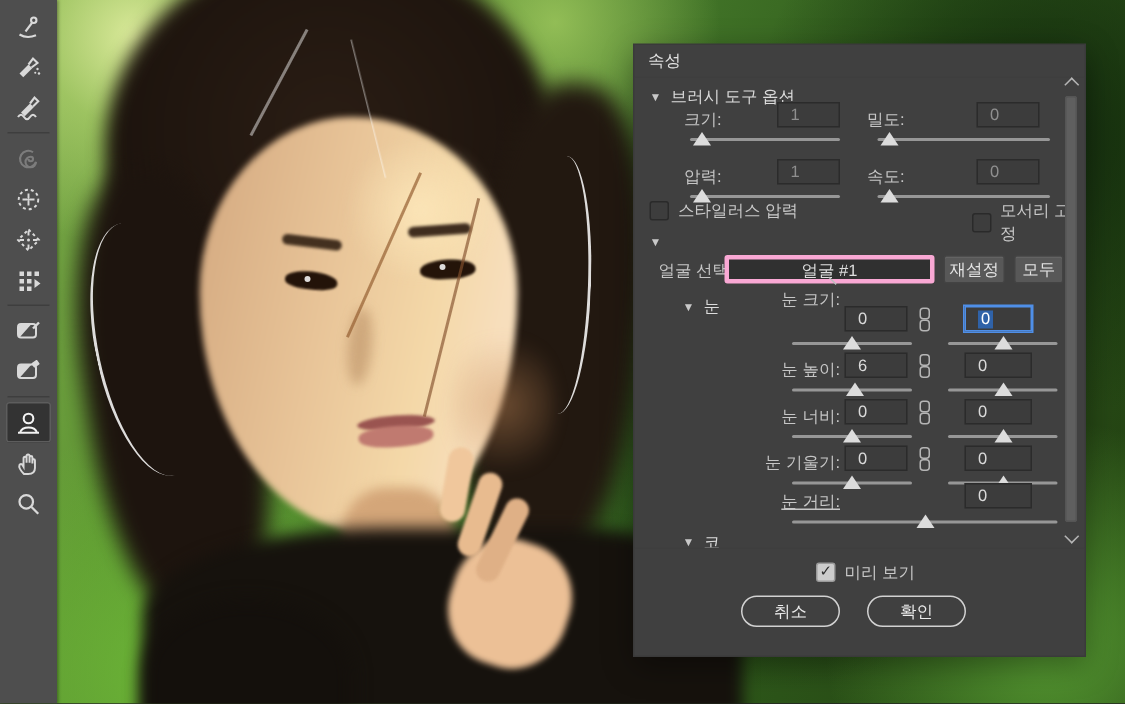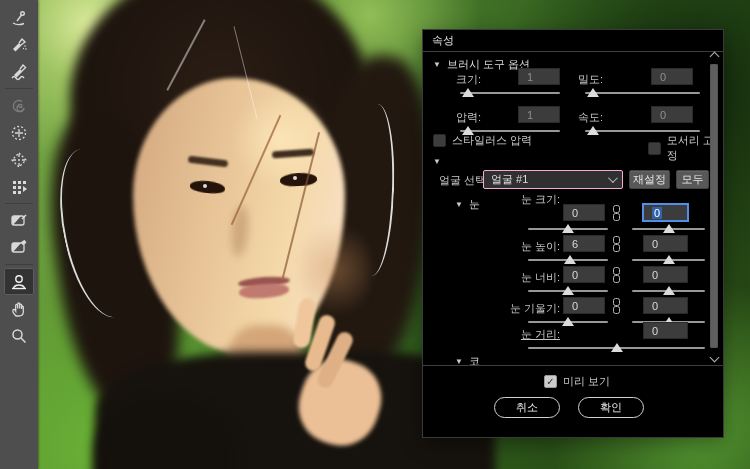--- a/index.html
+++ b/index.html
@@ -71,43 +71,43 @@
   .fly2{left:245px;top:25px;width:1px;height:95px;background:rgba(255,255,255,.4);
     transform:rotate(-14deg);filter:blur(.5px);}
   
   .toolbar{position:absolute;left:0;top:0;width:38px;height:469px;background:#4e4e4e;
     box-shadow:1px 0 2px rgba(0,0,0,.35);display:flex;flex-direction:column;align-items:center;padding-top:4px;box-sizing:border-box;}
   .tool{width:30px;height:27px;display:flex;align-items:center;justify-content:center;border-radius:2px;flex:0 0 auto;}
   .tool svg{display:block;}
   .tool.selected{background:#333333;box-shadow:inset 0 0 0 1px #5d5d5d;}
   .tb-sep{width:28px;height:1px;background:#3e3e3e;margin:3px 0;flex:0 0 auto;}
   
-  .panel{position:absolute;left:423px;top:30px;width:300px;height:407px;background:#000000;
+  .panel{position:absolute;left:423px;top:30px;width:300px;height:407px;background:#404040;
     box-shadow:0 0 0 1px #3a3a3a,0 6px 20px rgba(0,0,0,.4);color:#cfcfcf;font-size:11px;}
   .panel *{box-sizing:border-box;}
   .p-header{position:absolute;left:0;top:0;right:0;height:22px;border-bottom:1px solid #3e3e3e;
     display:flex;align-items:center;padding-left:9px;color:#e2e2e2;font-size:11px;}
   .sec-head{position:absolute;color:#dcdcdc;display:flex;align-items:center;gap:6px;}
   .tri{font-size:8px;color:#c9c9c9;}
   .lbl{position:absolute;text-align:right;color:#c6c6c6;}
   .field{position:absolute;width:42px;height:17px;background:#3c3c3c;border:1px solid #2b2b2b;
     display:flex;align-items:center;padding-left:8px;font-size:11px;color:#8f8f8f;}
   .field.en{color:#dadada;}
   .field.focused{border:1px solid #4f8fe8;box-shadow:0 0 0 1px #4f8fe8;}
   .field.focused .val{background:#2f62a8;color:#fff;padding:0 2px;}
   .slider{position:absolute;height:10px;}
   .slider .track{position:absolute;left:0;right:0;top:5px;height:2px;background:#979797;border-radius:1px;}
   .slider .thumb{position:absolute;top:1px;width:0;height:0;margin-left:-6px;
     border-left:6px solid transparent;border-right:6px solid transparent;border-bottom:9px solid #dcdcdc;}
   .chk{position:absolute;display:flex;align-items:center;gap:6px;color:#c9c9c9;}
   .box{width:13px;height:13px;background:#3d3d3d;border:1px solid #2a2a2a;border-radius:2px;
     display:flex;align-items:center;justify-content:center;}
   .box.checked{background:#cccccc;border-color:#9a9a9a;color:#2d2d2d;font-size:10px;font-weight:bold;line-height:1;}
-  .dropdown{position:absolute;background:#303030;border:1px solid #f9a8d4;border-radius:2px;height:19px;
-    display:flex;align-items:center;justify-content:space-between;padding:0 7px;color:#dedede;}
+  .dropdown{position:absolute;background:#303030;border:3px solid #f9a8d4;border-radius:2px;height:19px;
+    display:flex;align-items:center;justify-content:space-between;padding:0 7px;color:#dedede;flex-direction:column;}
   .dd-chev{width:7px;height:7px;border-right:1.5px solid #bdbdbd;border-bottom:1.5px solid #bdbdbd;
     transform:rotate(45deg) translateY(-2px);}
   .pbtn{position:absolute;height:19px;background:#585858;border:1px solid #434343;border-radius:2px;
     display:flex;align-items:center;justify-content:center;color:#e4e4e4;font-size:11px;
     box-shadow:inset 0 1px 0 rgba(255,255,255,.07);}
   .link{position:absolute;width:9px;height:15px;}
   .link::before,.link::after{content:"";position:absolute;left:1px;width:5px;height:6px;
     border:1px solid #b5b5b5;border-radius:2.5px;}
   .link::before{top:0;} .link::after{top:8px;}
   .scrollbar{position:absolute;right:3px;top:22px;width:12px;height:310px;}

